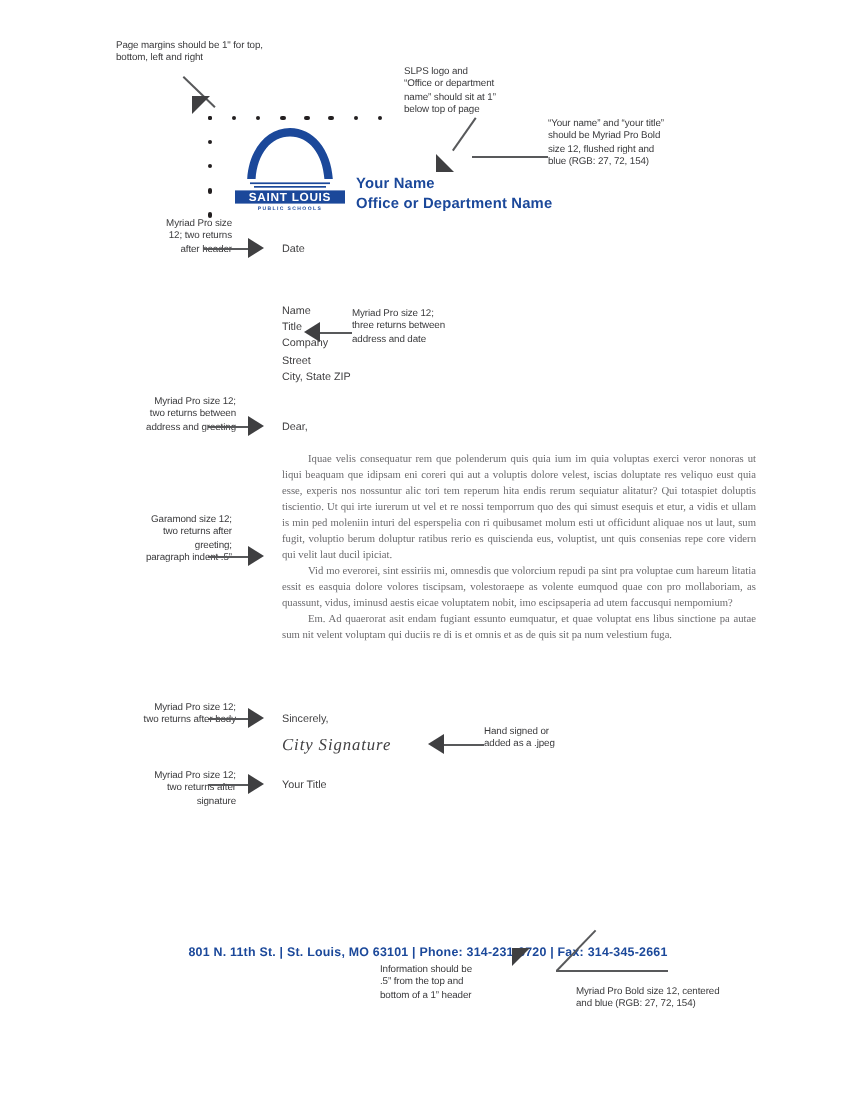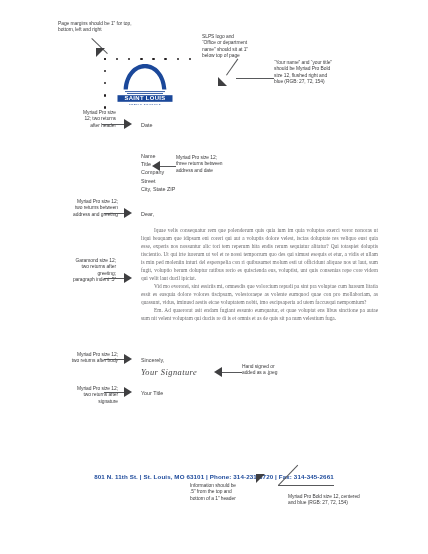--- a/index.html
+++ b/index.html
@@ -204,20 +204,24 @@
       <rect x="9" y="30.2" width="40" height="0.85" fill="#1b489a"></rect>
       <rect x="11" y="32.0" width="36" height="0.85" fill="#1b489a"></rect>
 
       <rect x="1.5" y="34.2" width="55" height="6.6" fill="#1b489a"></rect>
       <text x="29" y="39.3" text-anchor="middle" font-family="Liberation Sans, sans-serif" font-size="5.9" font-weight="bold" fill="#ffffff" letter-spacing="0.35">SAINT LOUIS</text>
 
       <text x="29" y="44.2" text-anchor="middle" font-family="Liberation Sans, sans-serif" font-size="2.5" font-weight="bold" fill="#1b489a" letter-spacing="0.7">PUBLIC SCHOOLS</text>
     </svg>
   </div>
 
+  <div id="name-block">
+    <div>Your Name</div>
+    <div>Office or Department Name</div>
+  </div>
 
   <div class="anno right" style="left:40px; top:110px; width:76px;">Myriad Pro size
 12; two returns
 after header</div>
   <div class="leader" style="left:102px; top:123.5px; width:22px;"></div>
   <div class="arrowhead right" style="left:124px; top:118.5px;"></div>
 
   <div class="doc-text" id="date-line">Date</div>
 
   <div class="anno left" style="left:176px; top:155px; width:80px;">Myriad Pro size 12;
@@ -255,21 +259,21 @@
     <p>Em. Ad quaerorat asit endam fugiant essunto eumquatur, et quae voluptat ens libus sinctione pa autae sum nit velent voluptam qui duciis re di is et omnis et as de quis sit pa num velestium fuga.</p>
   </div>
 
   <div class="anno right" style="left:34px; top:352px; width:84px;">Myriad Pro size 12;
 two returns after body</div>
   <div class="leader" style="left:104px; top:358.5px; width:20px;"></div>
   <div class="arrowhead right" style="left:124px; top:353.5px;"></div>
 
   <div class="doc-text" id="closing">Sincerely,</div>
 
-  <div id="signature">Your Signature</div>
+  <div id="signature">City Signature</div>
 
   <div class="anno left" style="left:242px; top:364px; width:74px;">Hand signed or
 added as a .jpeg</div>
   <div class="leader" style="left:222px; top:371.5px; width:20px;"></div>
   <div class="arrowhead left" style="left:214px; top:366.5px;"></div>
 
   <div class="anno right" style="left:34px; top:386px; width:84px;">Myriad Pro size 12;
 two returns after
 signature</div>
   <div class="leader" style="left:104px; top:391.5px; width:20px;"></div>

